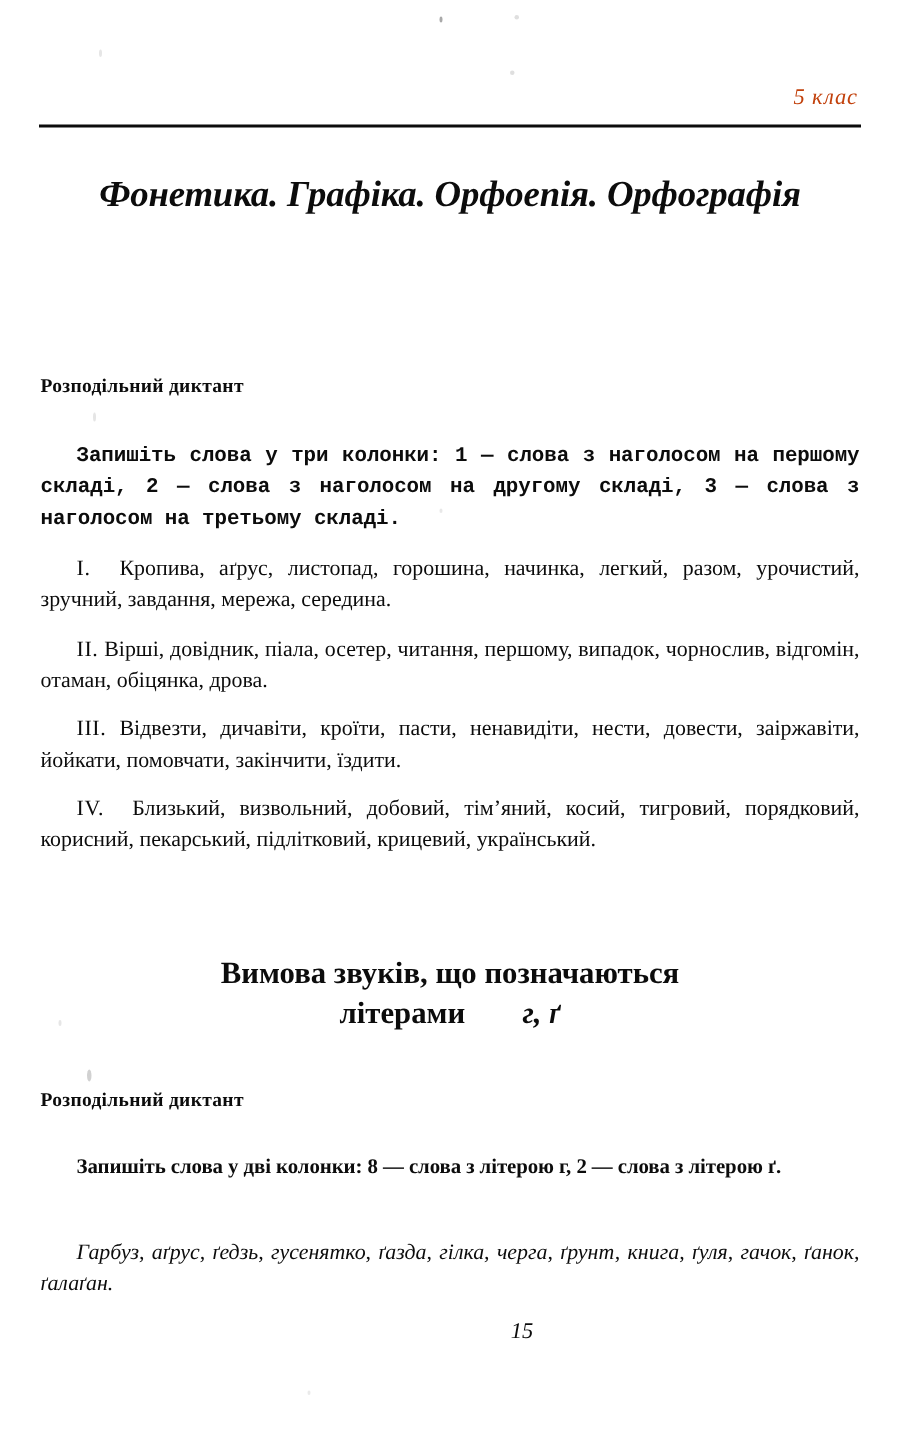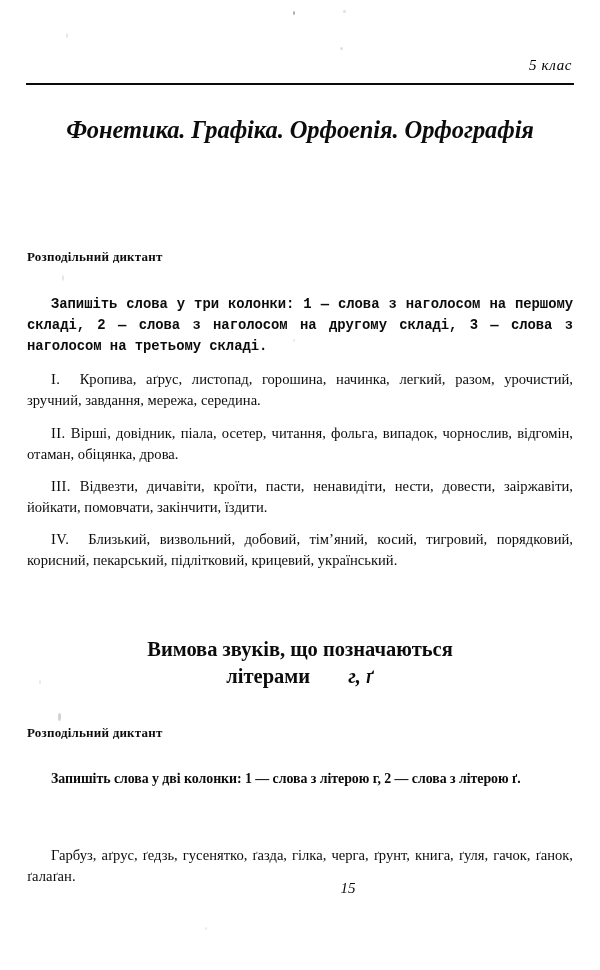--- a/index.html
+++ b/index.html
@@ -29,21 +29,21 @@
     position: absolute;
     left: 27px;
     top: 56px;
     width: 545px;
     text-align: right;
   }
   .running-head-text {
     font-style: italic;
     font-size: 15px;
     letter-spacing: 0.6px;
-    color: #000000;
+    color: #c2410c;
   }
   .head-rule {
     position: absolute;
     left: 26px;
     top: 83px;
     width: 548px;
     height: 2px;
     background: #0b0b0b;
   }
 
@@ -108,21 +108,21 @@
     font-weight: bold;
     font-size: 13.9px;
     letter-spacing: -0.05px;
   }
   .para.instr1 { top: 280px; font-family: Liberation Mono, monospace; }
   .para.item1  { top: 354px; }
   .para.item2  { top: 408px; }
   .para.item3  { top: 461px; }
   .para.item4  { top: 514px; }
   .para.instr2 { top: 755px; }
-  .para.item5  { top: 830px; }
+  .para.item5  { top: 810px; font-style: italic; }
 
   .para .num {
     letter-spacing: 0.4px;
   }
 
   
   .folio {
     position: absolute;
     left: 0;
     top: 880px;
@@ -169,39 +169,39 @@
 
   <p class="para bold instr1">Запишіть слова у три колонки: 1 — слова з наголосом на першому складі, 2 — слова з наголосом на другому складі, 3 — слова з наголосом на третьому складі.</p>
 
   <p class="para item1">
     <span class="num">I.</span>&nbsp;
     <span>Кропива, аґрус, листопад, горошина, начинка, легкий, разом, урочистий, зручний, завдання, мережа, середина.</span>
   </p>
 
   <p class="para item2">
     <span class="num">II.</span>
-    <span>Вірші, довідник, піала, осетер, читання, фольга, випадок, чорнослив, відгомін, отаман, обіцянка, дрова.</span>
+    <span>Вірші, довідник, піала, осетер, читання, першому, випадок, чорнослив, відгомін, отаман, обіцянка, дрова.</span>
   </p>
 
   <p class="para item3">
     <span class="num">III.</span>
     <span>Відвезти, дичавіти, кроїти, пасти, ненавидіти, нести, довести, заіржавіти, йойкати, помовчати, закінчити, їздити.</span>
   </p>
 
   <p class="para item4">
     <span class="num">IV.</span>&nbsp;
     <span>Близький, визвольний, добовий, тім’яний, косий, тигровий, порядковий, корисний, пекарський, підлітковий, крицевий, український.</span>
   </p>
 
   <h2 class="section-heading s2">
     <span>Вимова звуків, що позначаються</span><br>
     <span>літерами </span><span class="ital">г, ґ</span>
   </h2>
 
   <h3 class="subheading d2">Розподільний диктант</h3>
 
-  <p class="para bold instr2">Запишіть слова у дві колонки: 1 — слова з літерою г, 2 — слова з літерою ґ.</p>
+  <p class="para bold instr2">Запишіть слова у дві колонки: 8 — слова з літерою г, 2 — слова з літерою ґ.</p>
 
   <p class="para item5">Гарбуз, аґрус, ґедзь, гусенятко, ґазда, гілка, черга, ґрунт, книга, ґуля, гачок, ґанок, ґалаґан.</p>
 
   <div class="folio">15</div>
 
 </div>
 
 </body></html>

